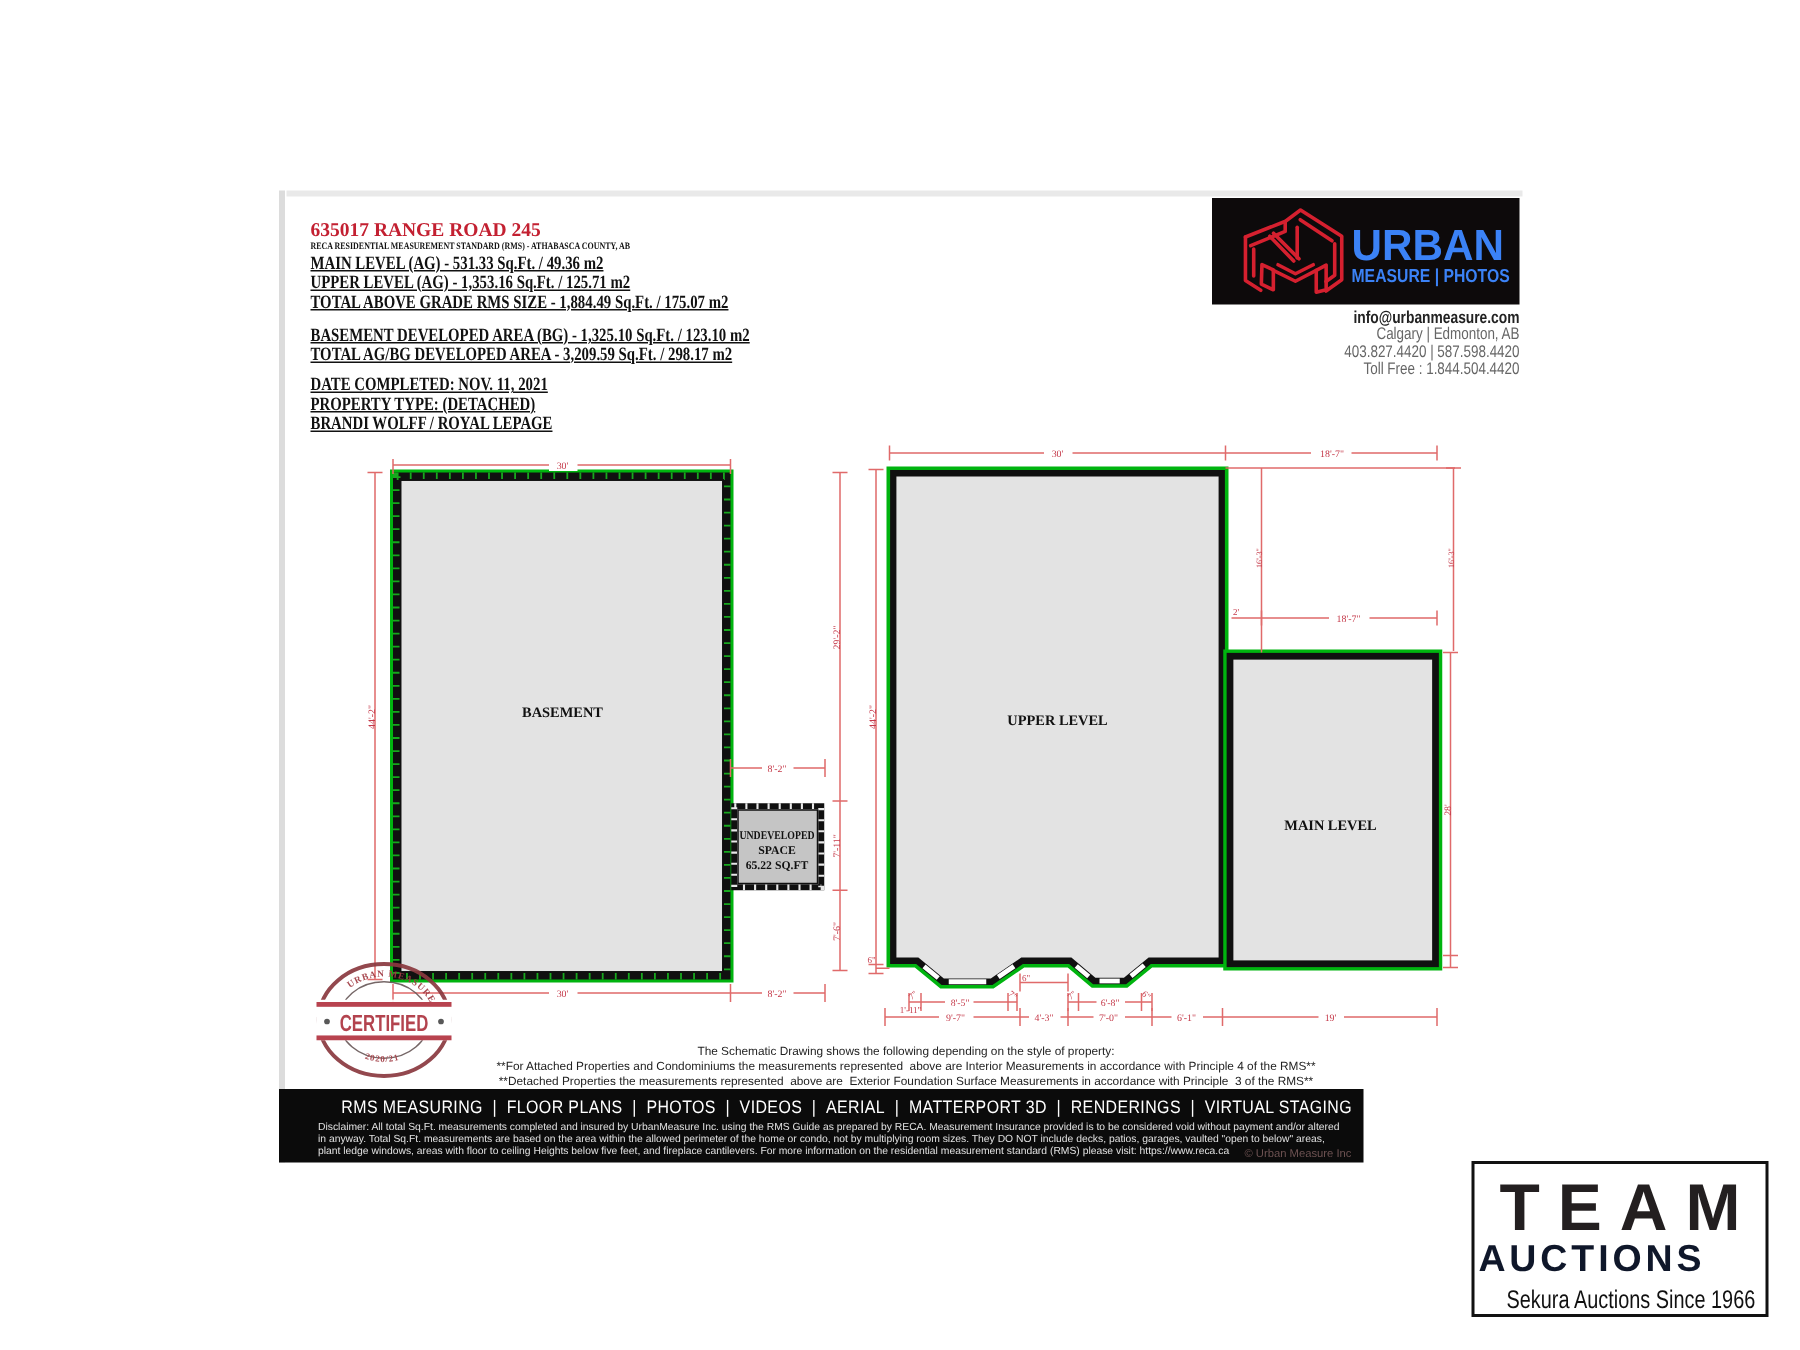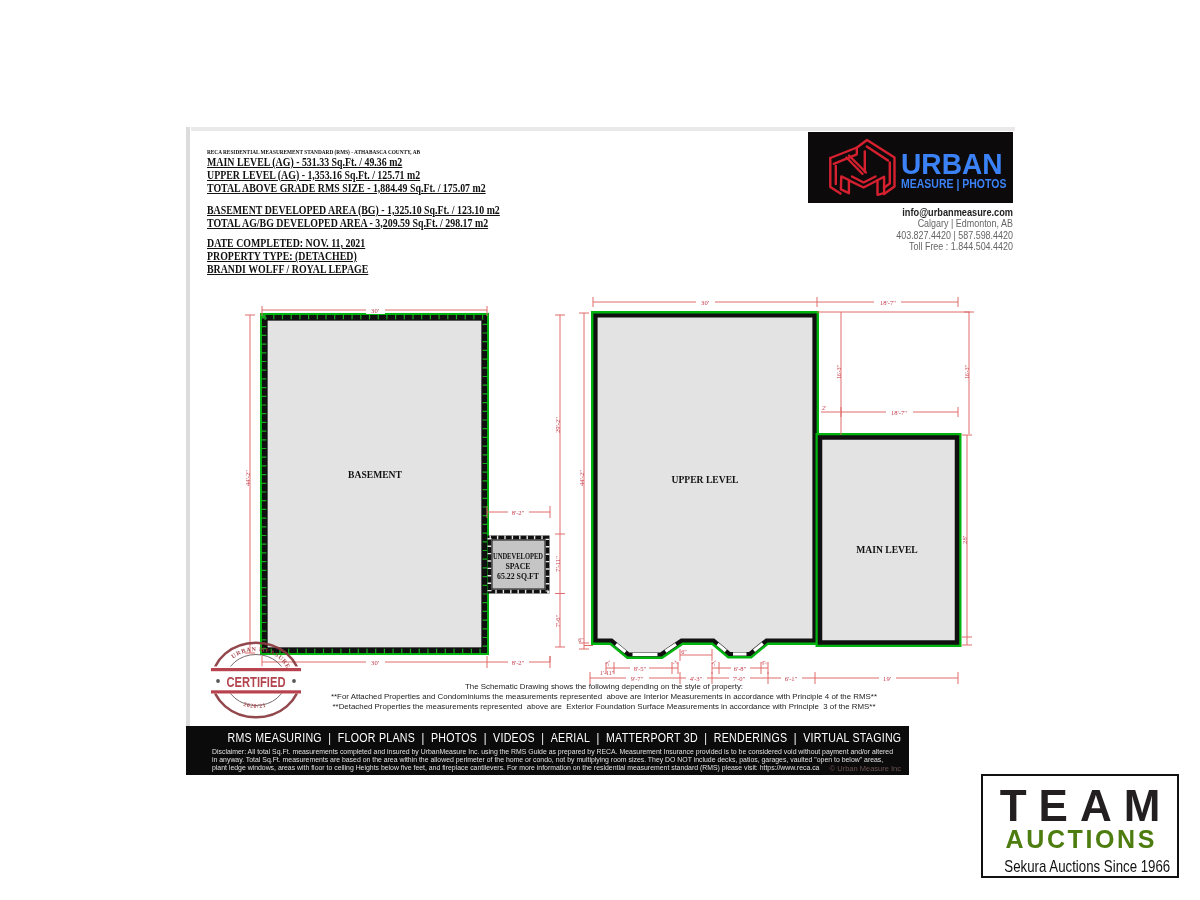--- a/index.html
+++ b/index.html
@@ -9,20 +9,21 @@
 </style>
 </head>
 <body>
 
 <div class="abs" style="left:191px;top:127px;width:824px;height:4px;background:#e9e9e9;"></div>
 
 <div class="abs" style="left:186px;top:127px;width:4px;height:648px;background:#dcdcdc;"></div>
 
 <div class="abs serif" style="left:207px;top:146px;width:420px;color:#111;">
 
+  <div style="font-size:13px;font-weight:bold;color:#c32031;line-height:13px;">635017 RANGE ROAD 245</div>
 
   <div style="font-size:6.5px;font-weight:bold;line-height:7px;margin-top:1.5px;transform:scaleX(0.815);transform-origin:left top;white-space:nowrap;">RECA RESIDENTIAL MEASUREMENT STANDARD (RMS) - ATHABASCA COUNTY, AB</div>
 
   <div style="font-size:12.5px;font-weight:bold;line-height:12.75px;margin-top:1.5px;text-decoration:underline;transform:scaleX(0.79);transform-origin:left top;white-space:nowrap;">MAIN LEVEL (AG) - 531.33 Sq.Ft. / 49.36 m2<br>UPPER LEVEL (AG) - 1,353.16 Sq.Ft. / 125.71 m2<br>TOTAL ABOVE GRADE RMS SIZE - 1,884.49 Sq.Ft. / 175.07 m2</div>
 
   <div style="font-size:12.5px;font-weight:bold;line-height:12.75px;margin-top:9.5px;text-decoration:underline;transform:scaleX(0.79);transform-origin:left top;white-space:nowrap;">BASEMENT DEVELOPED AREA (BG) - 1,325.10 Sq.Ft. / 123.10 m2<br>TOTAL AG/BG DEVELOPED AREA - 3,209.59 Sq.Ft. / 298.17 m2</div>
 
   <div style="font-size:12.5px;font-weight:bold;line-height:12.75px;margin-top:8px;text-decoration:underline;transform:scaleX(0.79);transform-origin:left top;white-space:nowrap;">DATE COMPLETED: NOV. 11, 2021<br>PROPERTY TYPE: (DETACHED)<br>BRANDI WOLFF / ROYAL LEPAGE</div>
 </div>
 
@@ -213,35 +214,35 @@
     <defs>
       <path id="arctop" d="M 222.5,680 a 33.5,29 0 0 1 67,0"></path>
       <path id="arcbot" d="M 223.5,680 a 32.5,28 0 0 0 65,0"></path>
     </defs>
     <text font-size="6.2" font-weight="bold" fill="#a03a42" letter-spacing="0.6"><textPath href="#arctop" startOffset="25%">URBAN MEASURE</textPath></text>
     <text font-size="6" font-weight="bold" fill="#a03a42" letter-spacing="0.6"><textPath href="#arcbot" startOffset="36%">2020/21</textPath></text>
   </g>
   </g>
 </svg>
 
-<div class="abs" style="left:204px;top:682px;width:800px;text-align:center;font-size:7.9px;line-height:10.2px;color:#222;">
+<div class="abs" style="left:204px;top:696px;width:800px;text-align:center;font-size:7.9px;line-height:10.2px;color:#222;">
   The Schematic Drawing shows the following depending on the style of property:<br>
   **For Attached Properties and Condominiums the measurements represented&nbsp; above are Interior Measurements in accordance with Principle 4 of the RMS**<br>
   **Detached Properties the measurements represented&nbsp; above are&nbsp; Exterior Foundation Surface Measurements in accordance with Principle&nbsp; 3 of the RMS**
 </div>
 
 <div class="abs" style="left:186px;top:726px;width:723px;height:49px;background:#0b0b0b;">
 
   <div style="text-align:center;color:#ffffff;font-size:12px;letter-spacing:0.3px;margin-top:5px;transform:scaleX(0.885);transform-origin:center top;white-space:nowrap;">RMS MEASURING&nbsp; | &nbsp;FLOOR PLANS&nbsp; | &nbsp;PHOTOS&nbsp; | &nbsp;VIDEOS&nbsp; | &nbsp;AERIAL&nbsp; | &nbsp;MATTERPORT 3D&nbsp; | &nbsp;RENDERINGS&nbsp; | &nbsp;VIRTUAL STAGING</div>
 
   <div style="margin:3px 16px 0 26px;color:#e0e0e0;font-size:6.9px;line-height:8px;">Disclaimer: All total Sq.Ft. measurements completed and insured by UrbanMeasure Inc. using the RMS Guide as prepared by RECA. Measurement Insurance provided is to be considered void without payment and/or altered in anyway. Total Sq.Ft. measurements are based on the area within the allowed perimeter of the home or condo, not by multiplying room sizes. They DO NOT include decks, patios, garages, vaulted "open to below" areas, plant ledge windows, areas with floor to ceiling Heights below five feet, and fireplace cantilevers. For more information on the residential measurement standard (RMS) please visit: https://www.reca.ca</div>
 
   <div class="abs" style="right:8px;top:38px;font-size:7.5px;color:#6d5252;">© Urban Measure Inc</div>
 </div>
 
 <div class="abs" style="left:981px;top:774px;width:194px;height:100px;background:#ffffff;border:2px solid #111;overflow:hidden;">
 
   <div style="text-align:center;margin-top:11px;font-size:44px;line-height:38px;font-weight:bold;color:#231f20;letter-spacing:12px;text-indent:12px;white-space:nowrap;">TEAM</div>
 
-  <div style="text-align:center;margin-top:2px;font-size:25px;line-height:24px;font-weight:bold;color:#4d7c0f;letter-spacing:2.6px;text-indent:2.6px;white-space:nowrap;">AUCTIONS</div>
+  <div style="text-align:left;margin-top:2px;font-size:25px;line-height:24px;font-weight:bold;color:#0f172a;letter-spacing:2.6px;text-indent:2.6px;white-space:nowrap;">AUCTIONS</div>
 
   <div style="text-align:center;margin-top:7px;font-size:17px;line-height:18px;color:#111;transform:scaleX(0.78);transform-origin:center top;white-space:nowrap;">Sekura Auctions Since 1966</div>
 </div>
 
 </body></html>

